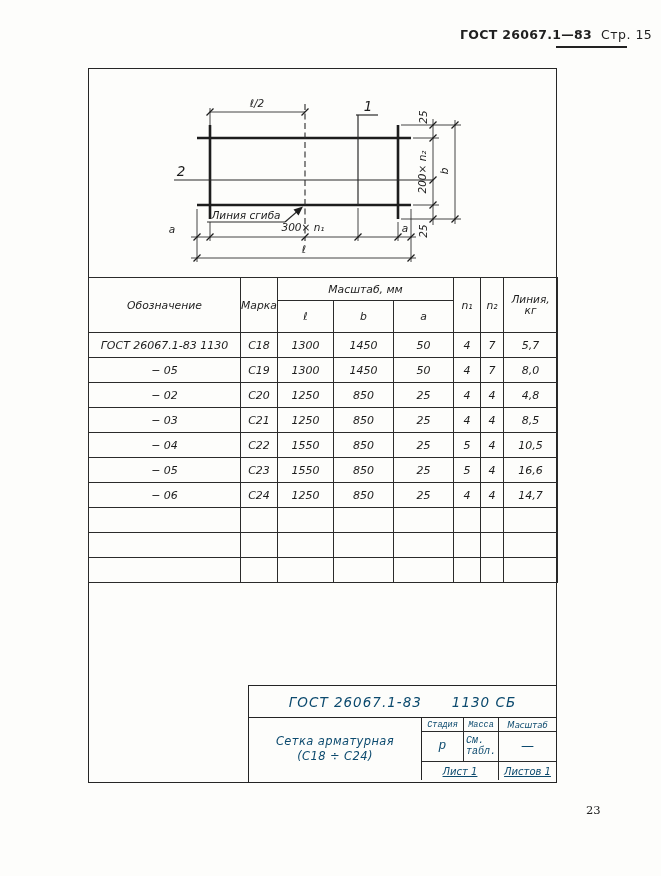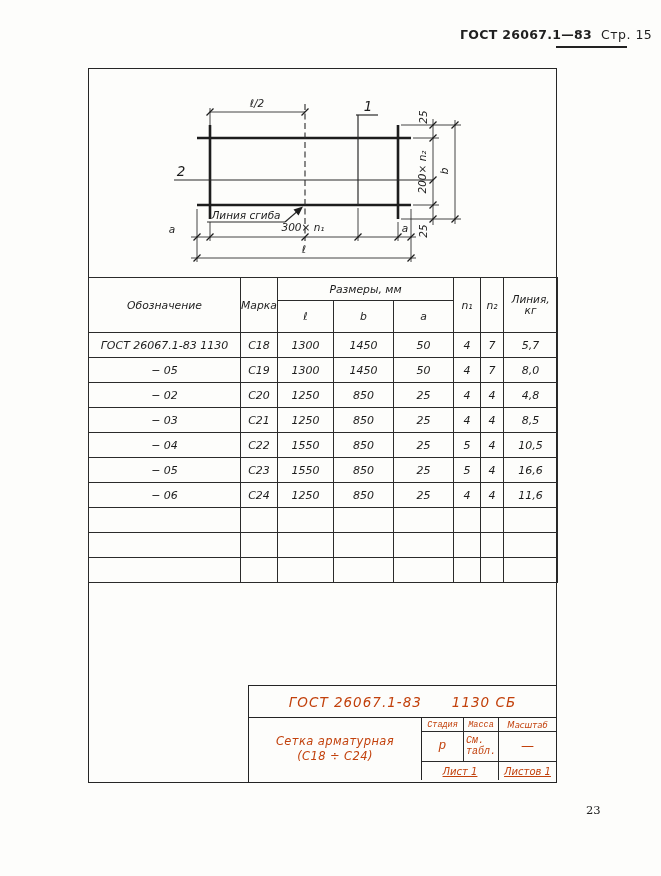--- a/index.html
+++ b/index.html
@@ -55,21 +55,21 @@
   table.spec .hrow2 th{height:31px;}
   table.spec tbody tr{height:25px;}
   td.col-designation{text-align:right;padding-right:12px;}
   .mass-head{line-height:11.5px;font-size:10.5px;}
   .hdr{font-size:10.8px;}
 
   
   .title-block{
     position:absolute;left:248px;top:685px;width:309px;height:98px;
     border:1.8px solid #242424;box-sizing:border-box;
-    font-style:italic;color:#c2410c;background:transparent;
+    font-style:italic;color:#0c4a6e;background:transparent;
   }
   .tb-top{
     height:32px;border-bottom:1.7px solid #242424;box-sizing:border-box;
     display:flex;align-items:center;justify-content:center;gap:30px;
     font-size:13.5px;letter-spacing:1px;white-space:nowrap;
   }
   .tb-main{display:flex;height:62px;}
   .tb-name{
     width:173px;border-right:1.6px solid #242424;box-sizing:border-box;
     display:flex;flex-direction:column;align-items:center;justify-content:center;
@@ -186,21 +186,21 @@
         <col style="width:60px">
       <col style="width:60px">
         <col style="width:27px">
         <col style="width:23px">
         <col style="width:54px">
     </colgroup>
     <thead>
       <tr class="hrow1">
         <th rowspan="2" class="hdr">Обозначение</th>
         <th rowspan="2" class="hdr">Марка</th>
-        <th colspan="3" class="hdr">Размеры, мм</th>
+        <th colspan="3" class="hdr">Масштаб, мм</th>
         <th rowspan="2" class="hdr">n₁</th>
         <th rowspan="2" class="hdr">n₂</th>
         <th rowspan="2" class="mass-head">
           <div>Линия,</div>
           <div>кг</div>
         </th>
       </tr>
       <tr class="hrow2">
         <th class="hdr">ℓ</th>
         <th class="hdr">b</th>
@@ -269,21 +269,21 @@
           <td class="col-mass">16,6</td>
         </tr>
         <tr>
           <td class="col-designation">− 06</td>
           <td class="col-mark">С24</td>
           <td class="col-l">1250</td>
           <td class="col-b">850</td>
           <td class="col-a">25</td>
           <td class="col-n1">4</td>
           <td class="col-n2">4</td>
-          <td class="col-mass">11,6</td>
+          <td class="col-mass">14,7</td>
         </tr>
         <tr>
           <td class="col-designation"></td>
           <td class="col-mark"></td>
           <td class="col-l"></td>
           <td class="col-b"></td>
           <td class="col-a"></td>
           <td class="col-n1"></td>
           <td class="col-n2"></td>
           <td class="col-mass"></td>

